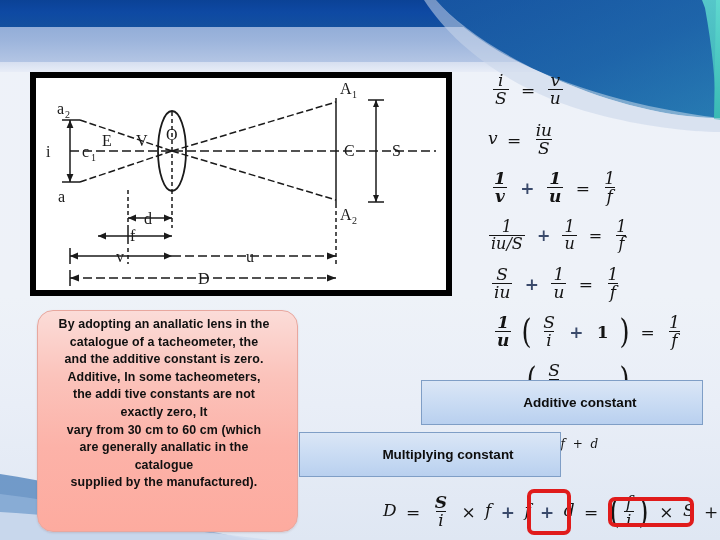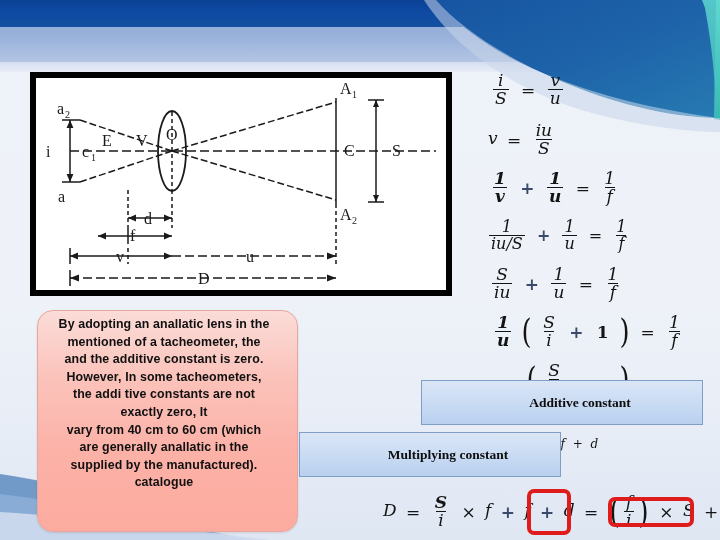--- a/index.html
+++ b/index.html
@@ -72,21 +72,21 @@
     white-space: nowrap;
   }
 
   
   .blue-label {
     position: absolute;
     border: 1px solid #7f9ec6;
     background: linear-gradient(180deg,#dbe6f6 0%, #cddef4 40%, #b9d0ef 100%);
     display: flex; align-items: center; justify-content: center;
     color: #0d0d0d;
-    font-family: Liberation Serif, serif;
+    font-family: Liberation Sans, sans-serif;
     font-weight: 700;
     font-size: 13.5px;
     padding-left: 36px;
   }
   #additive-constant-box { left: 421px; top: 380px; width: 282px; height: 45px; }
   #multiplying-constant-box { left: 299px; top: 432px; width: 262px; height: 45px; }
 
   
   .math {
     position: absolute;
@@ -398,24 +398,24 @@
 
   <div class="red-ring" id="red-ring-fi"></div>
   <div class="red-ring" id="red-ring-fd"></div>
 
   <div class="blue-label" id="additive-constant-box">Additive constant</div>
 
   <div class="blue-label" id="multiplying-constant-box">Multiplying constant</div>
 
   <div class="pink-callout" id="pink-callout">
     <span class="line">By adopting an anallatic lens in the</span>
-    <span class="line">mentioned of a tacheometer, the</span>
+    <span class="line">catalogue of a tacheometer, the</span>
     <span class="line">and the additive constant is zero.</span>
-    <span class="line">However, In some tacheometers,</span>
+    <span class="line">Additive, In some tacheometers,</span>
     <span class="line">the addi tive constants are  not</span>
     <span class="line">exactly zero, It</span>
-    <span class="line">vary from 40 cm to 60 cm (which</span>
+    <span class="line">vary from 30 cm to 60 cm (which</span>
     <span class="line">are generally  anallatic in the</span>
+    <span class="line">catalogue</span>
     <span class="line">supplied by the manufactured).</span>
-    <span class="line">catalogue</span>
   </div>
 
 </div>
 
 </body></html>

